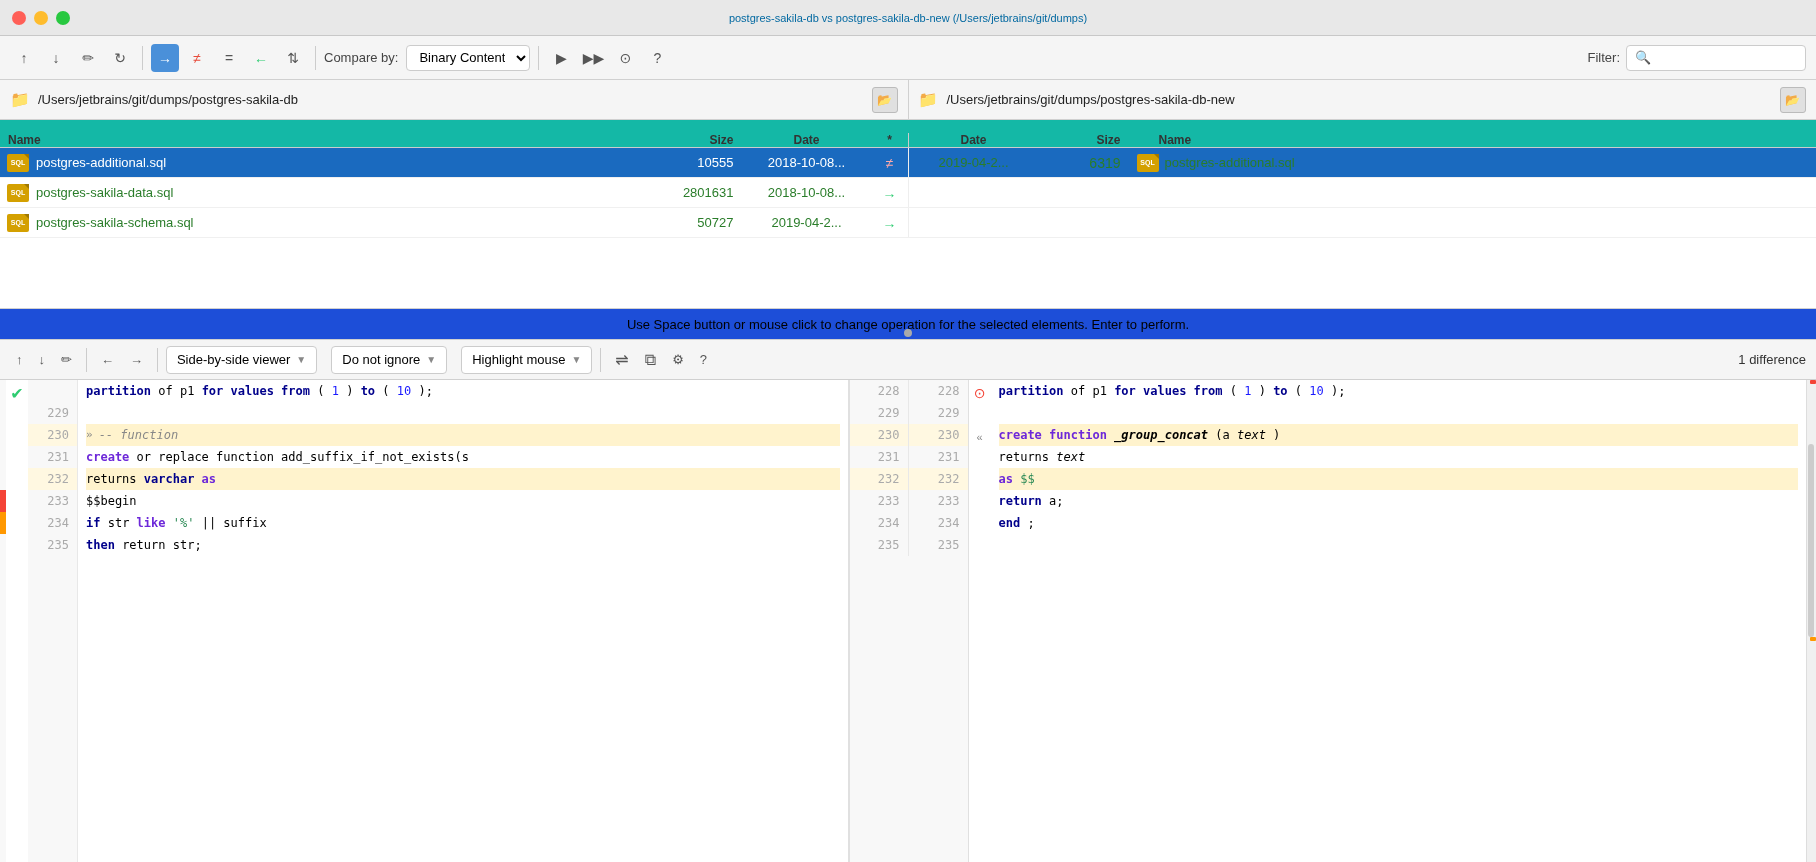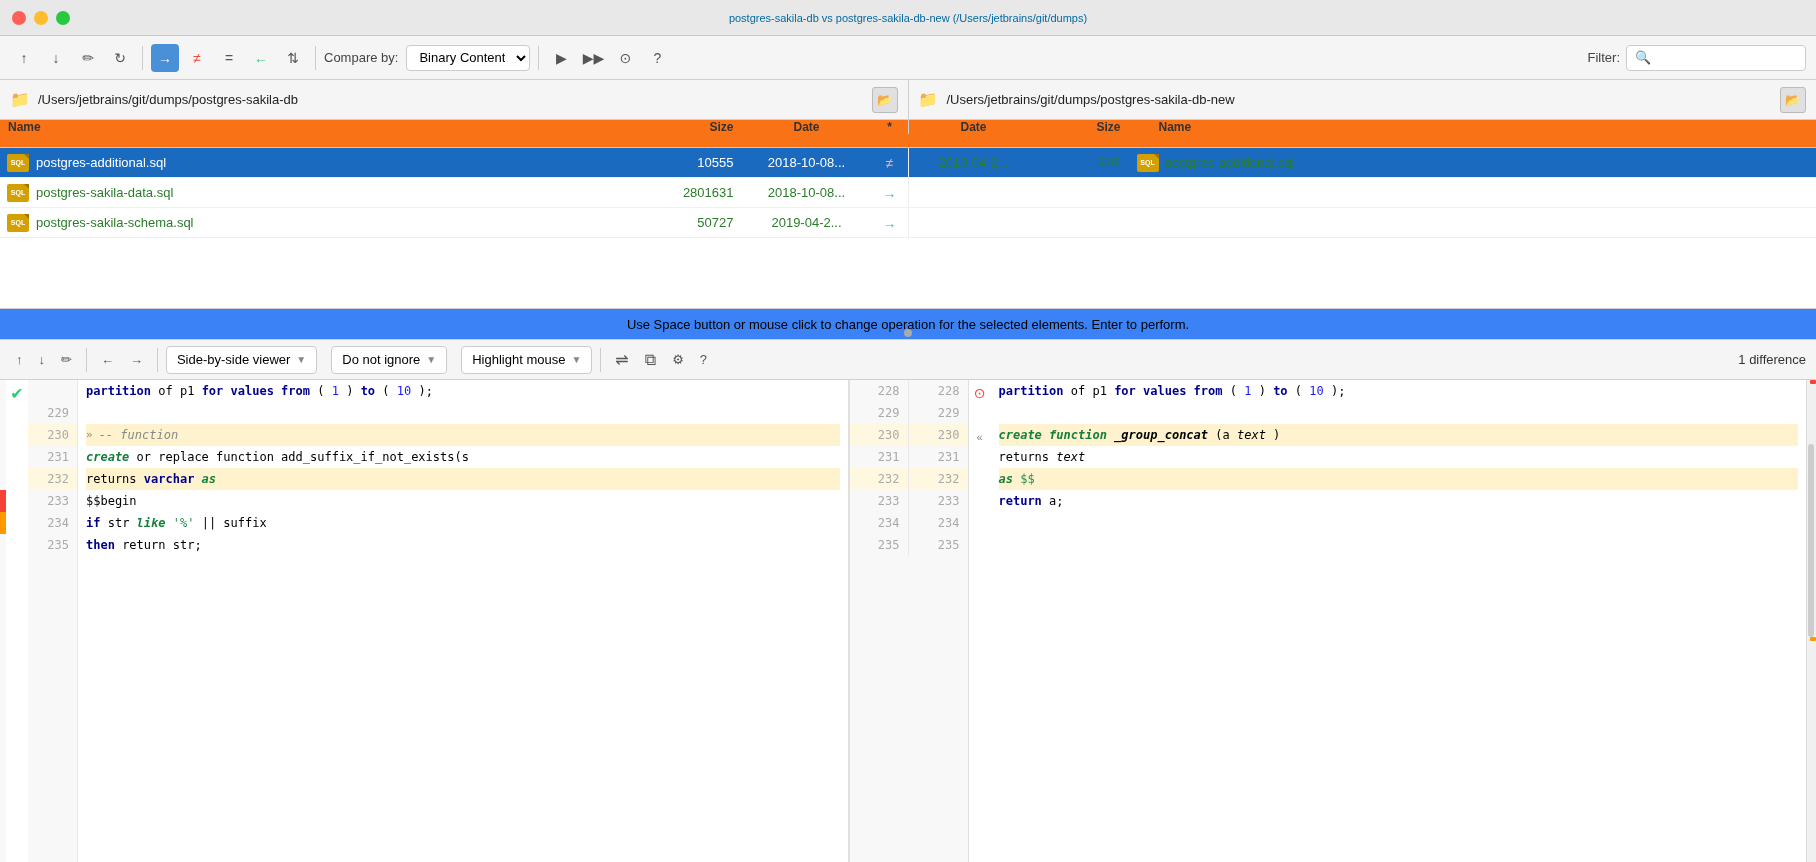--- a/index.html
+++ b/index.html
@@ -145,24 +145,24 @@
       cursor: pointer;
       display: flex;
       align-items: center;
       justify-content: center;
       font-size: 12px;
     }
 
     
     .file-list-header {
       display: flex;
-      background: #f97316;
+      background: #14b8a6;
       border-bottom: 1px solid #ccc;
       height: 28px;
-      align-items: flex-start;
+      align-items: flex-end;
     }
     .file-list-left {
       flex: 1;
       display: flex;
       border-right: 1px solid #ccc;
     }
     .file-list-right {
       flex: 1;
       display: flex;
     }
@@ -273,21 +273,21 @@
     .file-row.selected .arrow-red { color: #ffaaaa; }
     .file-date-right {
       width: 130px;
       text-align: center;
       font-size: 13px;
       color: #2a7d2a;
     }
     .file-size-right {
       width: 90px;
       text-align: right;
-      font-size: 10px;
+      font-size: 14px;
       padding-right: 8px;
       color: #2a7d2a;
     }
     .file-name-right {
       flex: 1;
       font-size: 13px;
       padding-left: 8px;
       color: #2a7d2a;
       display: flex;
       align-items: center;
@@ -298,21 +298,21 @@
       height: 8px;
       background: #aaa;
       border-radius: 50%;
       position: absolute;
       bottom: 2px;
       left: 50%;
       transform: translateX(-50%);
     }
     .status-wrapper {
       position: relative;
-      background: #3b82f6;
+      background: #1d4ed8;
       border-top: 1px solid #d0d0d0;
       border-bottom: 1px solid #d0d0d0;
       height: 32px;
       display: flex;
       align-items: center;
       justify-content: center;
     }
 
     
     .diff-toolbar {
@@ -405,21 +405,21 @@
       height: 22px;
       line-height: 22px;
       white-space: nowrap;
     }
     .code-line.changed-left {
       background: #fff3cd;
     }
     .code-line.changed-right {
       background: #fff3cd;
     }
-    .kw-blue { color: #15803d; font-weight: bold; font-style: italic; }
+    .kw-blue { color: #6d28d9; font-weight: bold; }
     .kw-dark { color: #00008b; font-weight: bold; }
     .str-green { color: #2e8b57; }
     .num-blue { color: #1a1aff; }
     .comment-gray { color: #888; font-style: italic; }
     .scrollbar-right {
       width: 10px;
       background: #f0f0f0;
       border-left: 1px solid #ddd;
       flex-shrink: 0;
       position: relative;
@@ -782,20 +782,24 @@
           <span class="str-green">$$</span>
         </div>
 
 
         <div class="code-line">
           <span>  </span>
           <span class="kw-dark">return</span>
           <span> a;</span>
         </div>
 
+        <div class="code-line">
+          <span class="kw-dark">end</span>
+          <span>;</span>
+        </div>
       </div>
 
       <div class="scrollbar-right">
         <div class="scrollbar-thumb" style="top:10%;height:30%;"></div>
         <div style="position:absolute;right:0;top:0;width:6px;height:4px;background:#f44336;border-radius:1px;"></div>
         <div style="position:absolute;right:0;top:40%;width:6px;height:4px;background:#ff9800;border-radius:1px;"></div>
 
       </div>
     </div>
   </div>

